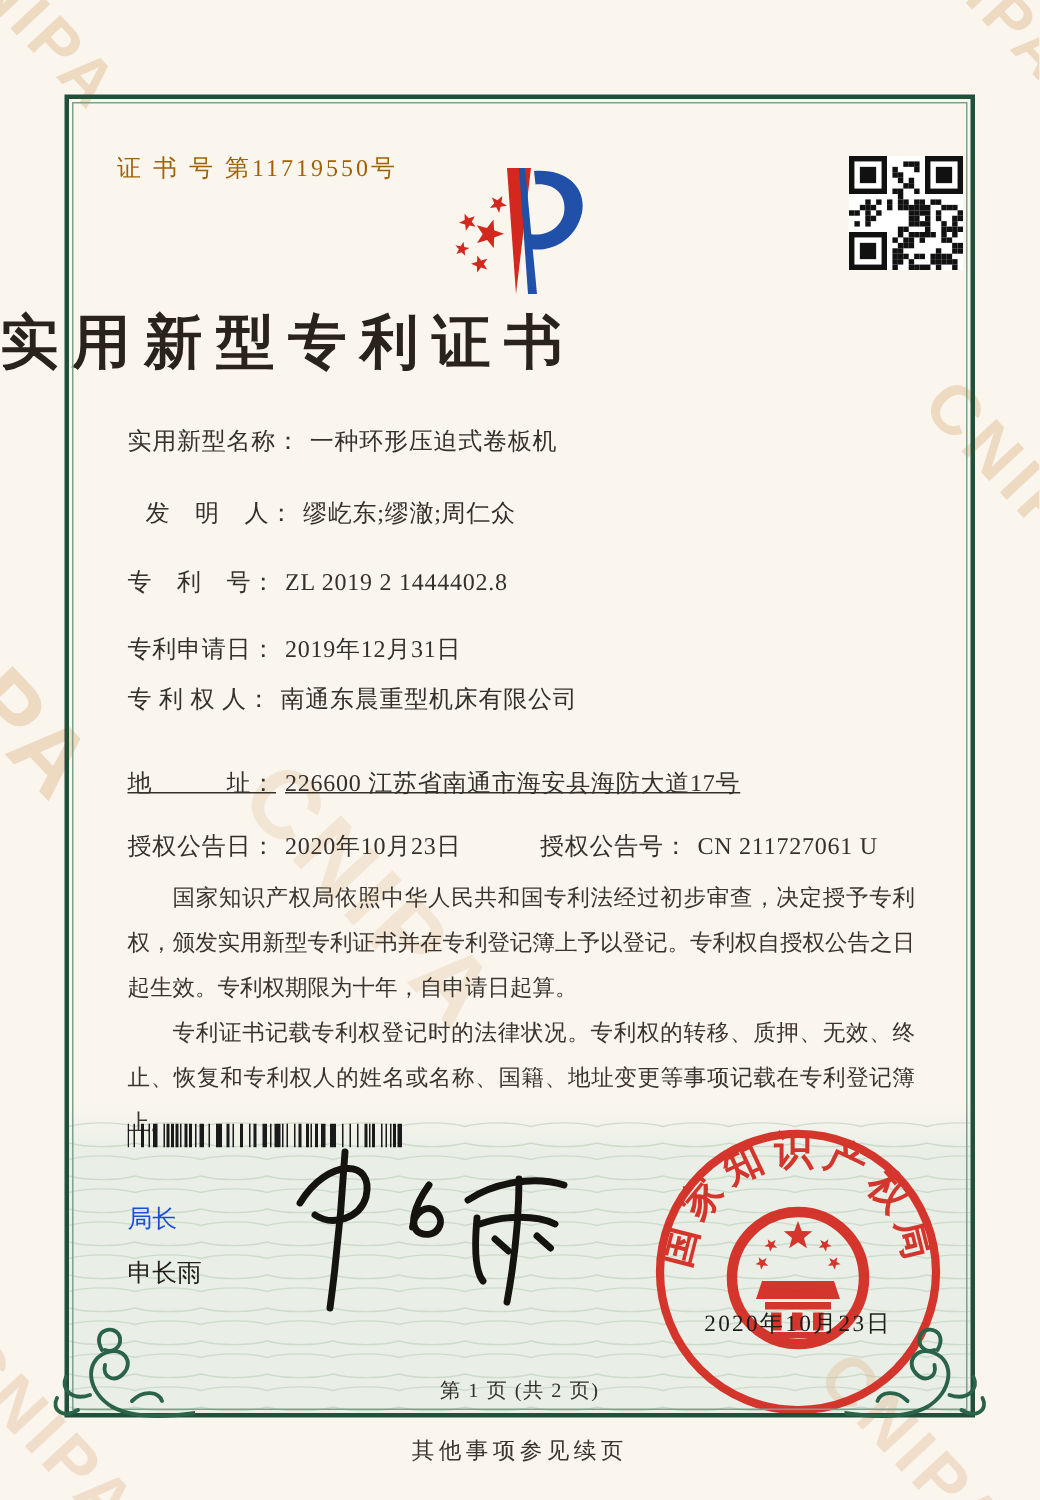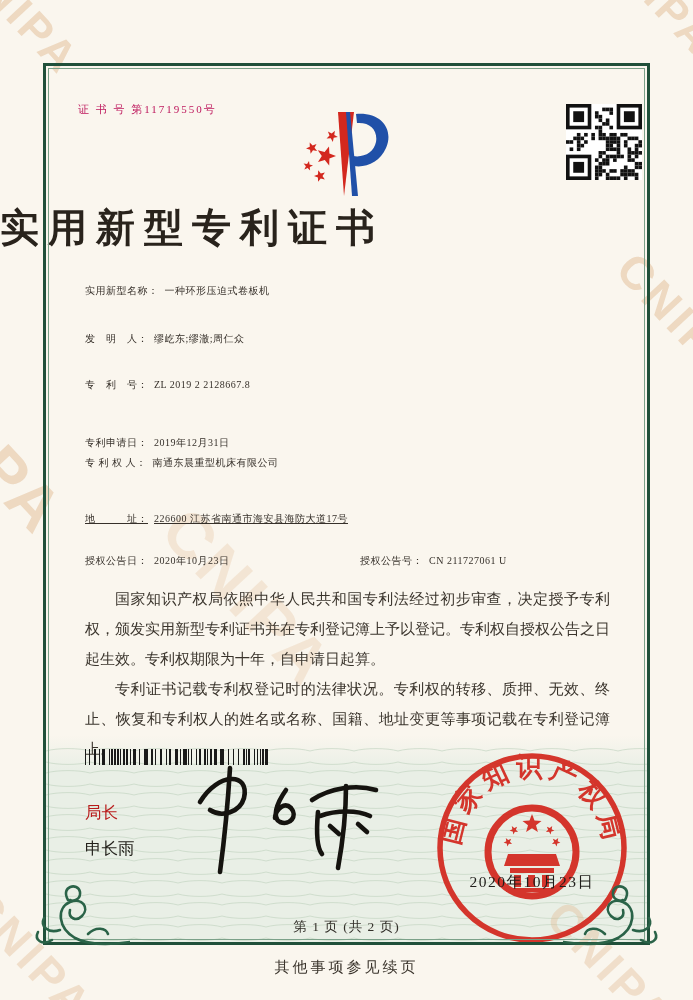--- a/index.html
+++ b/index.html
@@ -15,38 +15,38 @@
   
   .frame{position:absolute;left:43px;top:63px;width:607px;height:882px;
          border:3px solid #20503a;box-sizing:border-box;z-index:4;pointer-events:none;}
   .frame::before{content:"";position:absolute;inset:2px;border:1px solid #7ba189;}
 
   
   .greenzone{position:absolute;left:46px;top:735px;width:601px;height:207px;z-index:0;
              background:linear-gradient(180deg,rgba(233,239,230,0) 0,#e9efe6 34px);overflow:hidden;}
   .greenzone svg{display:block;margin-top:10px;}
 
-  .certno{position:absolute;left:78px;top:102px;font-size:11px;letter-spacing:2px;color:#be185d;z-index:2;}
+  .certno{position:absolute;left:78px;top:102px;font-size:16px;letter-spacing:2px;color:#a16207;z-index:2;}
   .logo{position:absolute;left:288px;top:104px;z-index:2;}
   .qr{position:absolute;left:566px;top:104px;z-index:2;}
   .title{position:absolute;left:0;top:201px;width:100%;text-align:left;
          font-size:39px;font-weight:bold;letter-spacing:9px;color:#29231c;z-index:2;}
 
-  .row{position:absolute;left:85px;width:540px;font-size:10px;color:#36302a;
+  .row{position:absolute;left:85px;width:540px;font-size:16px;color:#36302a;
        letter-spacing:.5px;z-index:2;white-space:nowrap;}
   .row .lab{color:#36302a;}
   .row .val{margin-left:6px;}
   .pair2{position:absolute;left:275px;top:0;text-align:right;}
 
   .paras{position:absolute;left:85px;top:584px;width:525px;font-size:15px;
          line-height:30px;color:#3a342c;z-index:2;text-align:justify;}
   .paras p{margin:0;text-indent:2em;}
 
   .barcode{position:absolute;left:85px;top:749px;z-index:2;}
-  .juzhang{position:absolute;left:85px;top:802px;font-size:16.5px;color:#b91c1c;z-index:2;
+  .juzhang{position:absolute;left:85px;top:802px;font-size:16.5px;color:#1d4ed8;z-index:2;
            font-family:"Liberation Sans","DejaVu Sans",sans-serif;}
   .juzhang-name{position:absolute;left:85px;top:838px;font-size:16.5px;color:#23201b;z-index:2;
            font-family:"Liberation Sans","DejaVu Sans",sans-serif;text-align:right;}
   .signature{position:absolute;left:170px;top:760px;z-index:2;}
 
   .seal{position:absolute;left:424px;top:750px;z-index:3;}
   .sealdate{position:absolute;left:428px;top:872px;width:208px;text-align:center;
             font-size:15.5px;letter-spacing:1.5px;color:#1f1d1a;z-index:3;}
 
   .pageno{position:absolute;left:0;top:918px;width:100%;text-align:center;
@@ -262,27 +262,27 @@
       <rect x="0" y="50.666666666666664" width="25.333333333333332" height="25.333333333333332" fill="#111"></rect>
       <rect x="3.619047619047619" y="54.285714285714285" width="18.095238095238095" height="18.095238095238095" fill="#fff"></rect>
       <rect x="7.238095238095238" y="57.904761904761905" width="10.857142857142858" height="10.857142857142858" fill="#111"></rect>
     </svg>
 
   <div class="title">实用新型专利证书</div>
 
   <div class="row" style="top:284px;">
     <span class="lab">实用新型名称：</span><span class="val">一种环形压迫式卷板机</span>
   </div>
-  <div class="row" style="top:332px;">
+  <div class="row" style="top:332px;margin-left:12px;">
     <span class="lab">发　明　人：</span><span class="val">缪屹东;缪澈;周仁众</span>
   </div>
   <div class="row" style="top:378px;">
-    <span class="lab">专　利　号：</span><span class="val">ZL 2019 2 2128667.8</span>
-  </div>
-  <div class="row" style="top:436px;font-family:Liberation Serif, serif;">
+    <span class="lab">专　利　号：</span><span class="val">ZL 2019 2 1444402.8</span>
+  </div>
+  <div class="row" style="top:423px;font-family:Liberation Serif, serif;">
     <span class="lab">专利申请日：</span><span class="val">2019年12月31日</span>
   </div>
   <div class="row" style="top:456px;">
     <span class="lab">专 利 权 人：</span><span class="val">南通东晨重型机床有限公司</span>
   </div>
   <div class="row" style="top:512px;text-decoration:underline;">
     <span class="lab">地　　　址：</span><span class="val">226600 江苏省南通市海安县海防大道17号</span>
   </div>
   <div class="row" style="top:554px;">
     <span class="lab">授权公告日：</span><span class="val">2020年10月23日</span>

